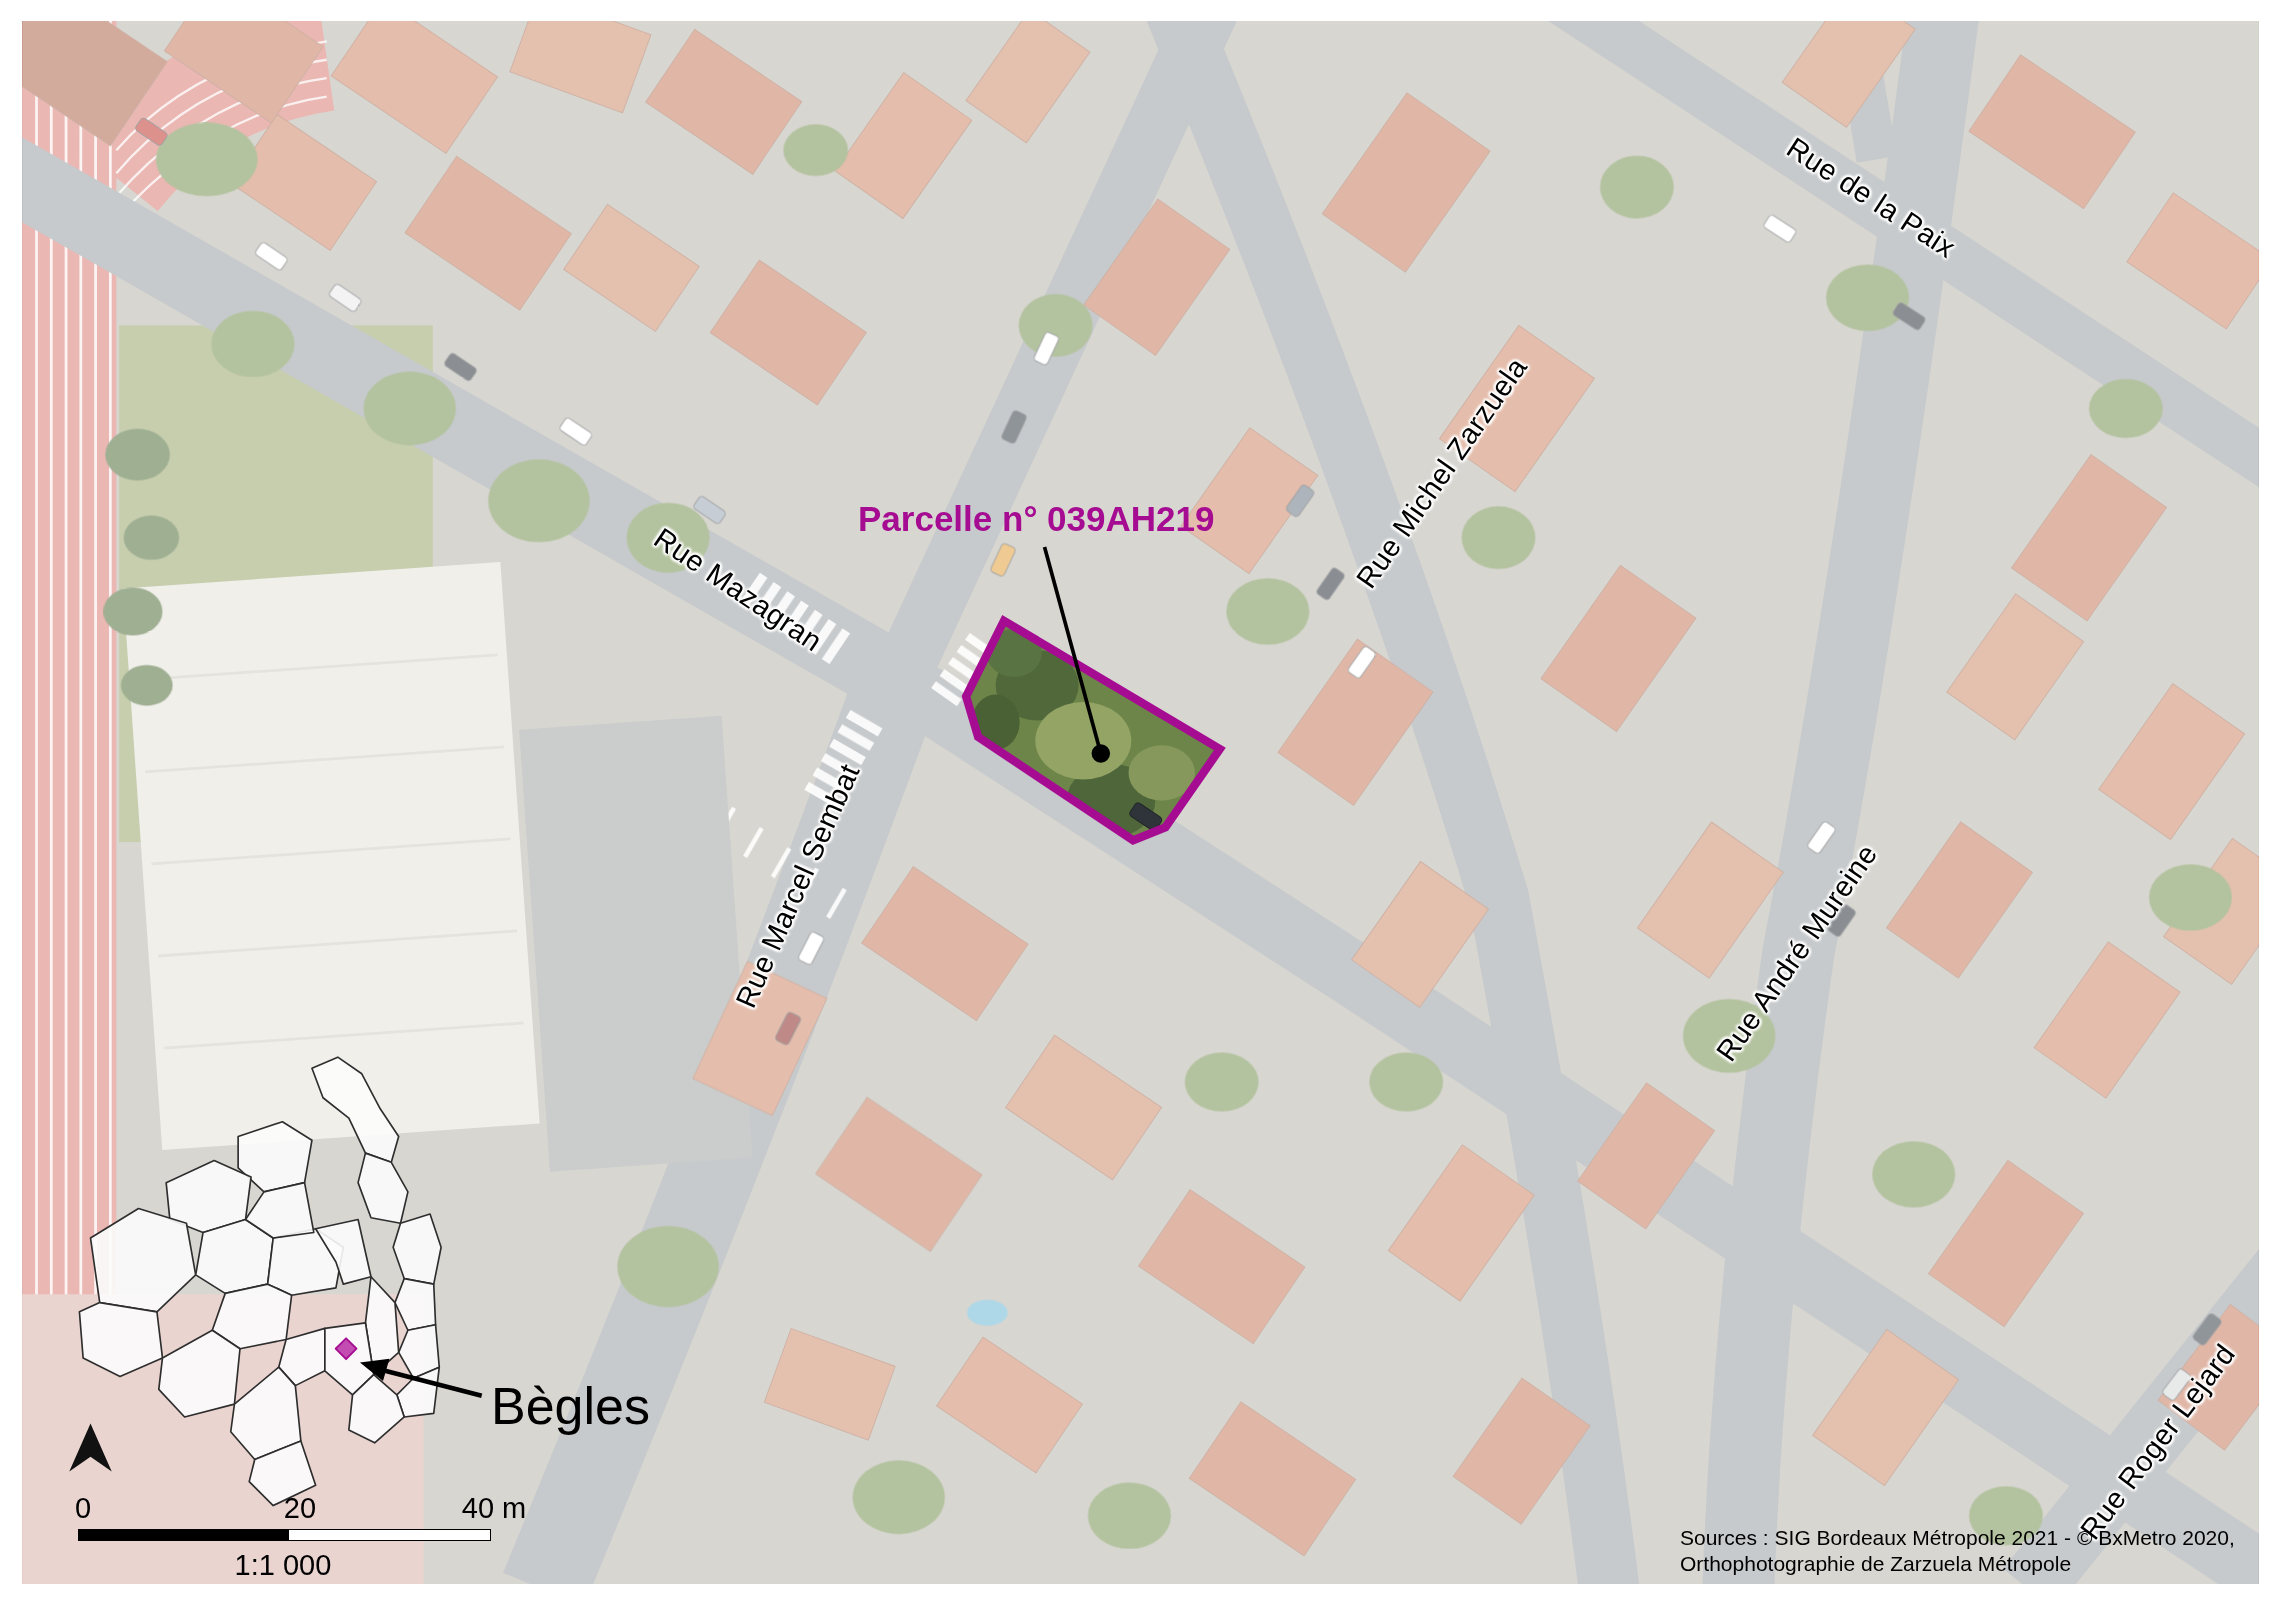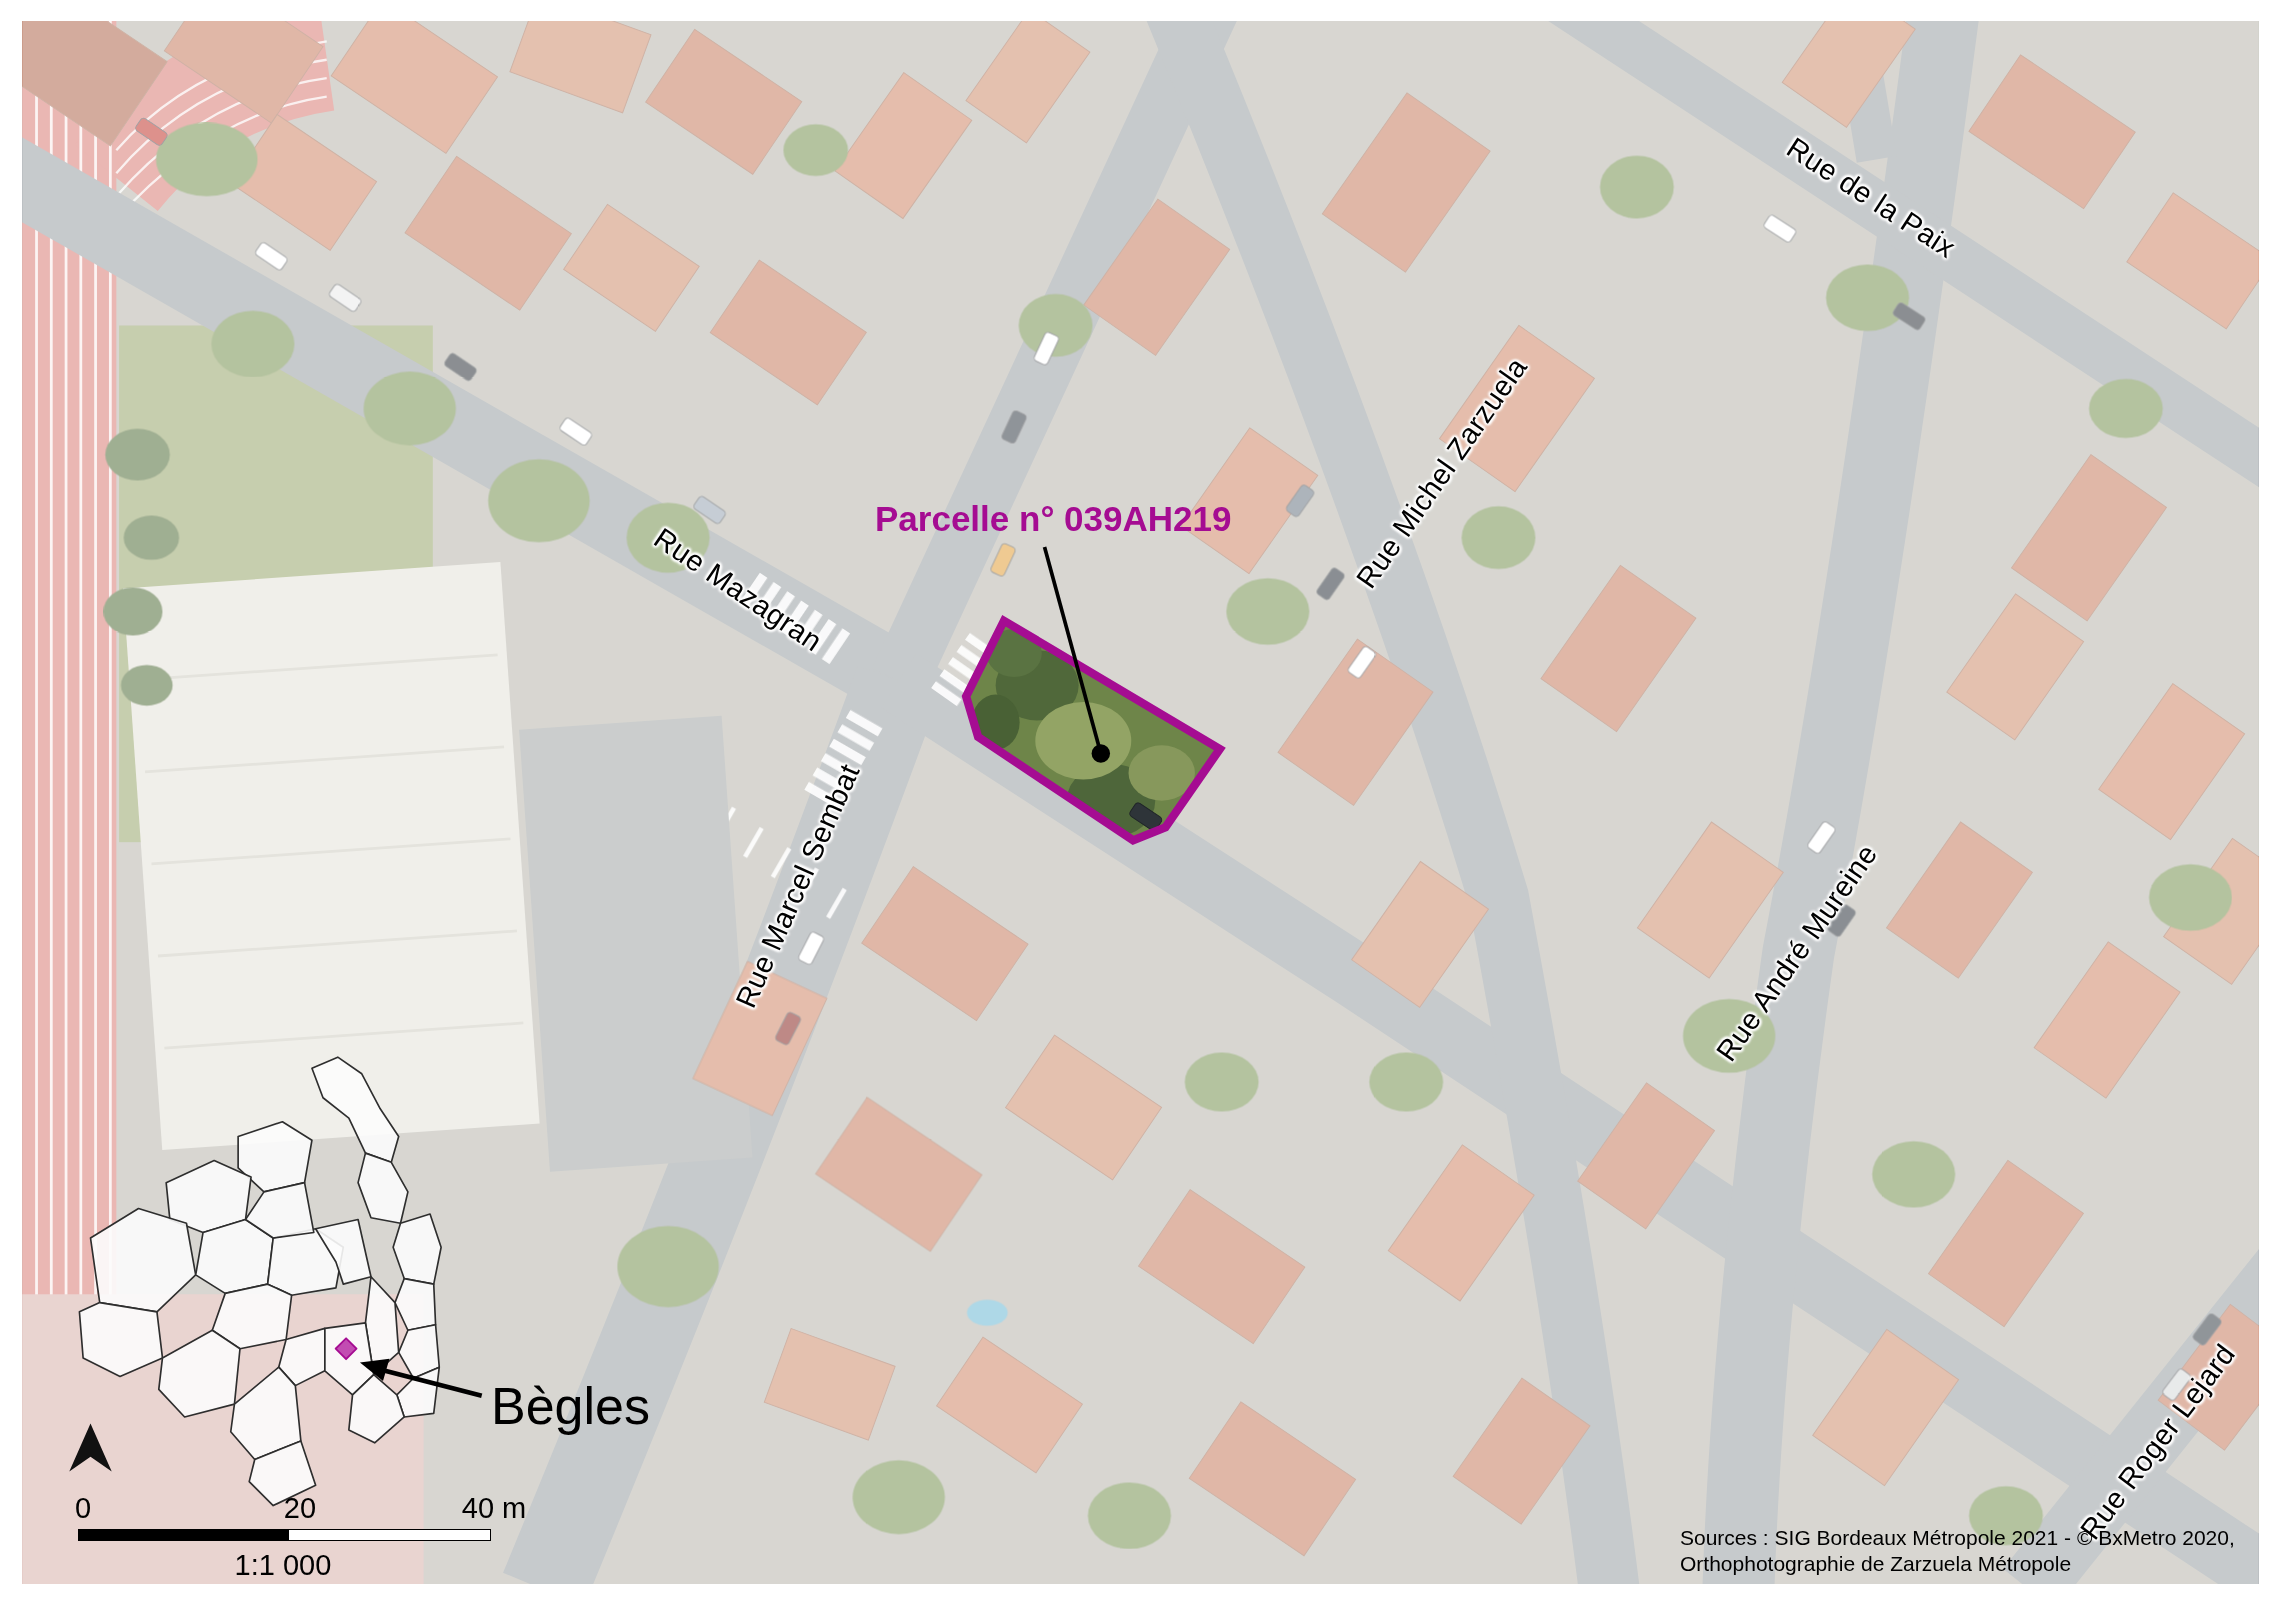--- a/index.html
+++ b/index.html
@@ -262,21 +262,21 @@
       <path d="M 74 1520 L 97 1572 L 74 1556 L 51 1572 Z" fill="#111"></path>
     </svg>
 
     <div class="lbl street" style="left:716px;top:569px;transform:translate(-50%,-50%) rotate(34deg);">Rue Mazagran</div>
     <div class="lbl street" style="left:776px;top:865px;transform:translate(-50%,-50%) rotate(-66deg);">Rue Marcel Sembat</div>
     <div class="lbl street" style="left:1420px;top:452px;transform:translate(-50%,-50%) rotate(-55deg);">Rue Michel Zarzuela</div>
     <div class="lbl street" style="left:1849px;top:177px;transform:translate(-50%,-50%) rotate(33deg);">Rue de la Paix</div>
     <div class="lbl street" style="left:1775px;top:932px;transform:translate(-50%,-50%) rotate(-55deg);">Rue André Mureine</div>
     <div class="lbl street" style="left:2136px;top:1421px;transform:translate(-50%,-50%) rotate(-53deg);">Rue Roger Lejard</div>
 
-    <div class="lbl parcel-label" style="left:836px;top:478px;margin-left:17px;">Parcelle n° 039AH219</div>
+    <div class="lbl parcel-label" style="left:836px;top:478px;">Parcelle n° 039AH219</div>
 
     <div class="lbl begles" style="left:469px;top:1355px;">Bègles</div>
 
     <div class="lbl tick" style="left:61px;top:1471px;">0</div>
     <div class="lbl tick" style="left:278px;top:1471px;">20</div>
     <div class="lbl tick" style="left:472px;top:1471px;">40 m</div>
     <div class="sb-outer">
       <div class="sb-black"></div>
     </div>
     <div class="lbl ratio" style="left:261px;top:1528px;">1:1 000</div>

